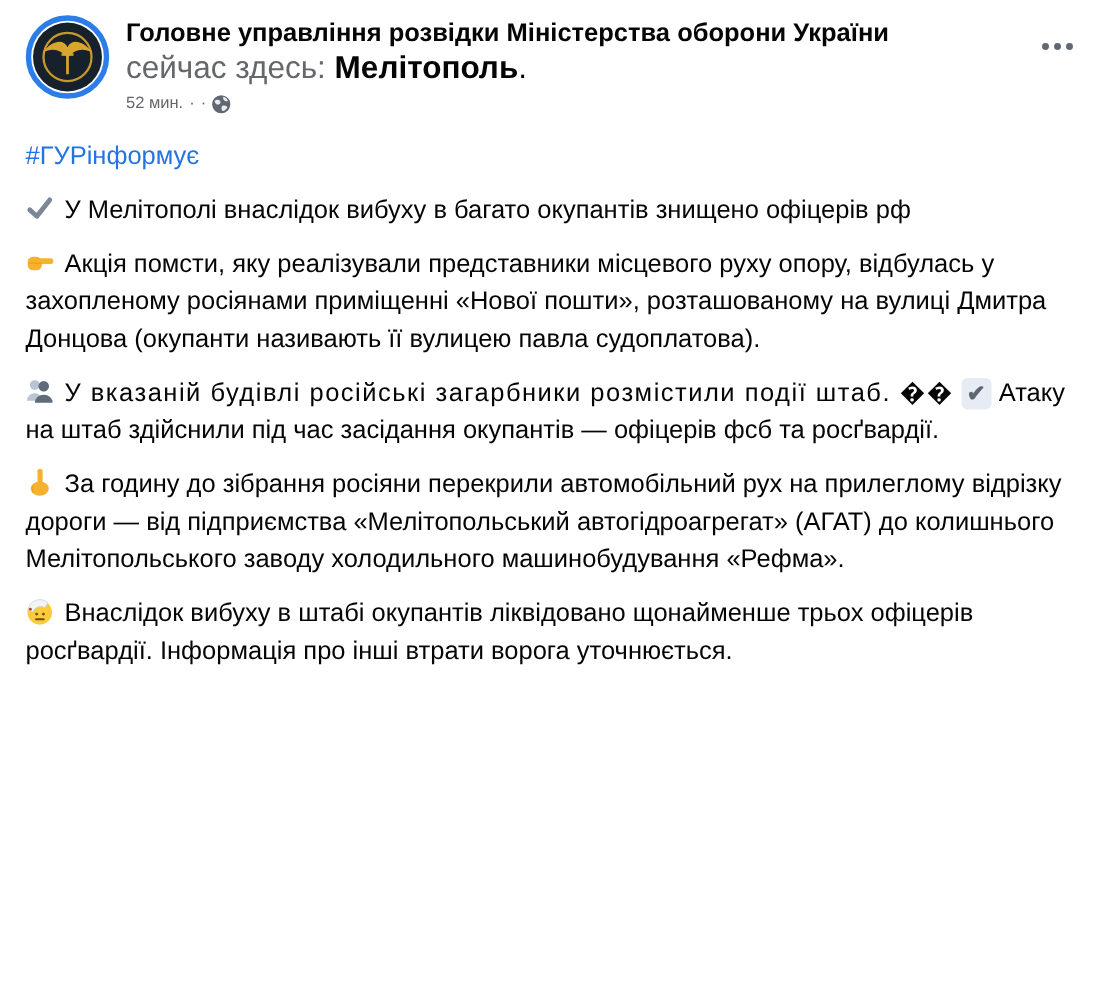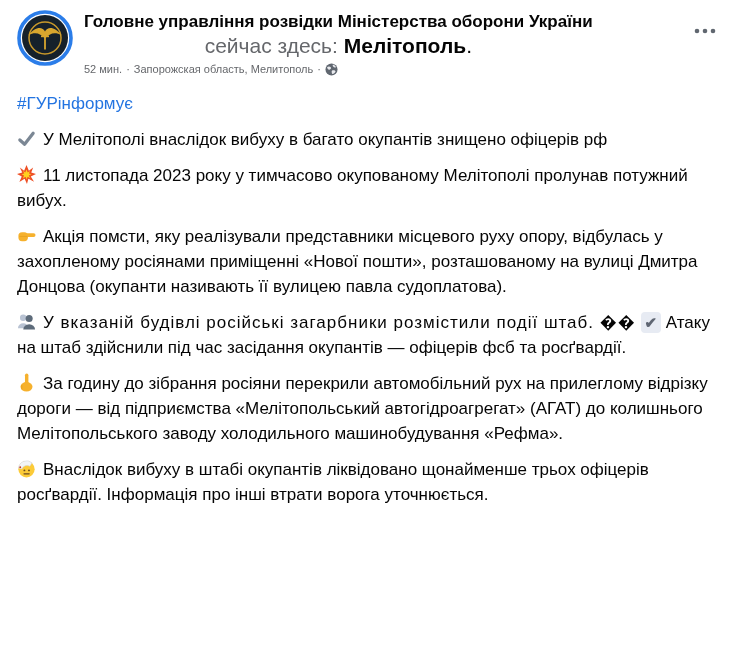--- a/index.html
+++ b/index.html
@@ -4,21 +4,21 @@
 <style>
   html,body{margin:0;padding:0;}
   body{
     width:738px;height:654px;overflow:hidden;background:#ffffff;
     font-family:"Liberation Sans",sans-serif;color:#050505;
   }
   .card{width:738px;height:654px;background:#fff;}
   
   .header{display:flex;align-items:flex-start;padding:9px 16px 0;position:relative;}
   .avatar{width:58px;height:58px;flex:0 0 auto;margin-right:10px;cursor:pointer;border-radius:50%;}
-  .header-text{padding-top:1px;min-width:0;text-align:center;}
+  .header-text{padding-top:1px;min-width:0;}
   .page-name{font-size:17px;line-height:23px;font-weight:700;color:#050505;cursor:pointer;}
   .checkin{font-size:21px;line-height:23px;margin-top:1px;color:#050505;}
   .checkin .muted{color:#65676b;}
   .checkin .loc{font-weight:700;cursor:pointer;}
   .meta{font-size:11px;line-height:17px;color:#65676b;margin-top:4px;display:flex;align-items:center;gap:4px;}
   .meta .link{cursor:pointer;}
   .menu-dots{position:absolute;right:16px;top:22px;padding:6px;cursor:pointer;border-radius:50%;}
   
   .post{padding:13px 17px 0;font-size:17px;line-height:25px;color:#050505;}
   .post p{margin:0 0 11px;}
@@ -50,21 +50,20 @@
           <rect x="25" y="26.5" width="8" height="1.7" fill="#d8a62e"></rect>
         </svg>
       </span>
     </div>
     <div class="header-text">
       <div class="page-name">Головне управління розвідки Міністерства оборони України</div>
       <div class="checkin"><span class="muted">сейчас здесь: </span><span class="loc">Мелітополь</span><span>.</span></div>
       <div class="meta">
         <span class="link">52 мин.</span>
         <span>·</span>
-        <span class="link">Запорожская область, Мелитополь</span>
         <span>·</span>
         <span>
           <svg width="13" height="13" viewBox="0 0 14 14" style="display:block">
             <circle cx="7" cy="7" r="6.5" fill="#606770"></circle>
             <path d="M2.2,4.6 C3.6,3.2 5.4,3.6 6.2,4.6 C7,5.6 6,7 4.8,7.2 C3.6,7.4 2.6,6.4 2.2,4.6 Z" fill="#e9eaee"></path>
             <path d="M7.6,8.2 C9.2,7.4 11,8 11.4,9.2 C10.6,11 9,12 7.8,11.8 C7,10.8 7,9 7.6,8.2 Z" fill="#e9eaee"></path>
             <path d="M8.6,1.6 C10,2 11.4,3.2 11.8,4.6 C10.8,5.2 9.4,4.8 8.8,3.8 C8.2,3 8.2,2.2 8.6,1.6 Z" fill="#e9eaee"></path>
           </svg>
         </span>
       </div>
@@ -85,28 +84,20 @@
     <p><span class="hashtag">#ГУРінформує</span></p>
 
     <p>
       <span class="icon">
         <svg width="19" height="19" viewBox="0 0 20 20">
           <path d="M3 11.5 L8 16 L17 4.5" fill="none" stroke="#7b8794" stroke-width="3.4" stroke-linecap="round" stroke-linejoin="round"></path>
         </svg>
       </span><span>У Мелітополі внаслідок вибуху в багато окупантів знищено офіцерів рф</span>
     </p>
 
-    <p>
-      <span class="icon">
-        <svg width="19" height="19" viewBox="0 0 20 20">
-          <polygon points="10,0 12.5,6 17,2.5 15,8 20,9.5 14.5,12 18,17.5 12,14.5 10.5,20 8,14.5 2.5,18 5,12 0,9.5 5.5,8 3,2.5 7.5,6" fill="#ee5026"></polygon>
-          <polygon points="10,0 12.5,6 17,2.5 15,8 20,9.5 14.5,12 18,17.5 12,14.5 10.5,20 8,14.5 2.5,18 5,12 0,9.5 5.5,8 3,2.5 7.5,6" fill="#ffd21f" transform="translate(10,10) scale(0.52) translate(-10,-10)"></polygon>
-        </svg>
-      </span><span>11 листопада 2023 року у тимчасово окупованому Мелітополі пролунав потужний вибух.</span>
-    </p>
 
     <p>
       <span class="icon">
         <svg width="19" height="19" viewBox="0 0 20 20">
           <rect x="1.5" y="6.5" width="10" height="9.5" rx="3.8" fill="#f6b12d"></rect>
           <rect x="7.5" y="7.6" width="12" height="4" rx="2" fill="#f6b12d"></rect>
           <rect x="2.5" y="10.5" width="8.5" height="1" fill="#e09b1a" opacity="0.6"></rect>
         </svg>
       </span><span>Акція помсти, яку реалізували представники місцевого руху опору, відбулась у захопленому росіянами приміщенні «Нової пошти», розташованому на вулиці Дмитра Донцова (окупанти називають її вулицею павла судоплатова).</span>
     </p>

